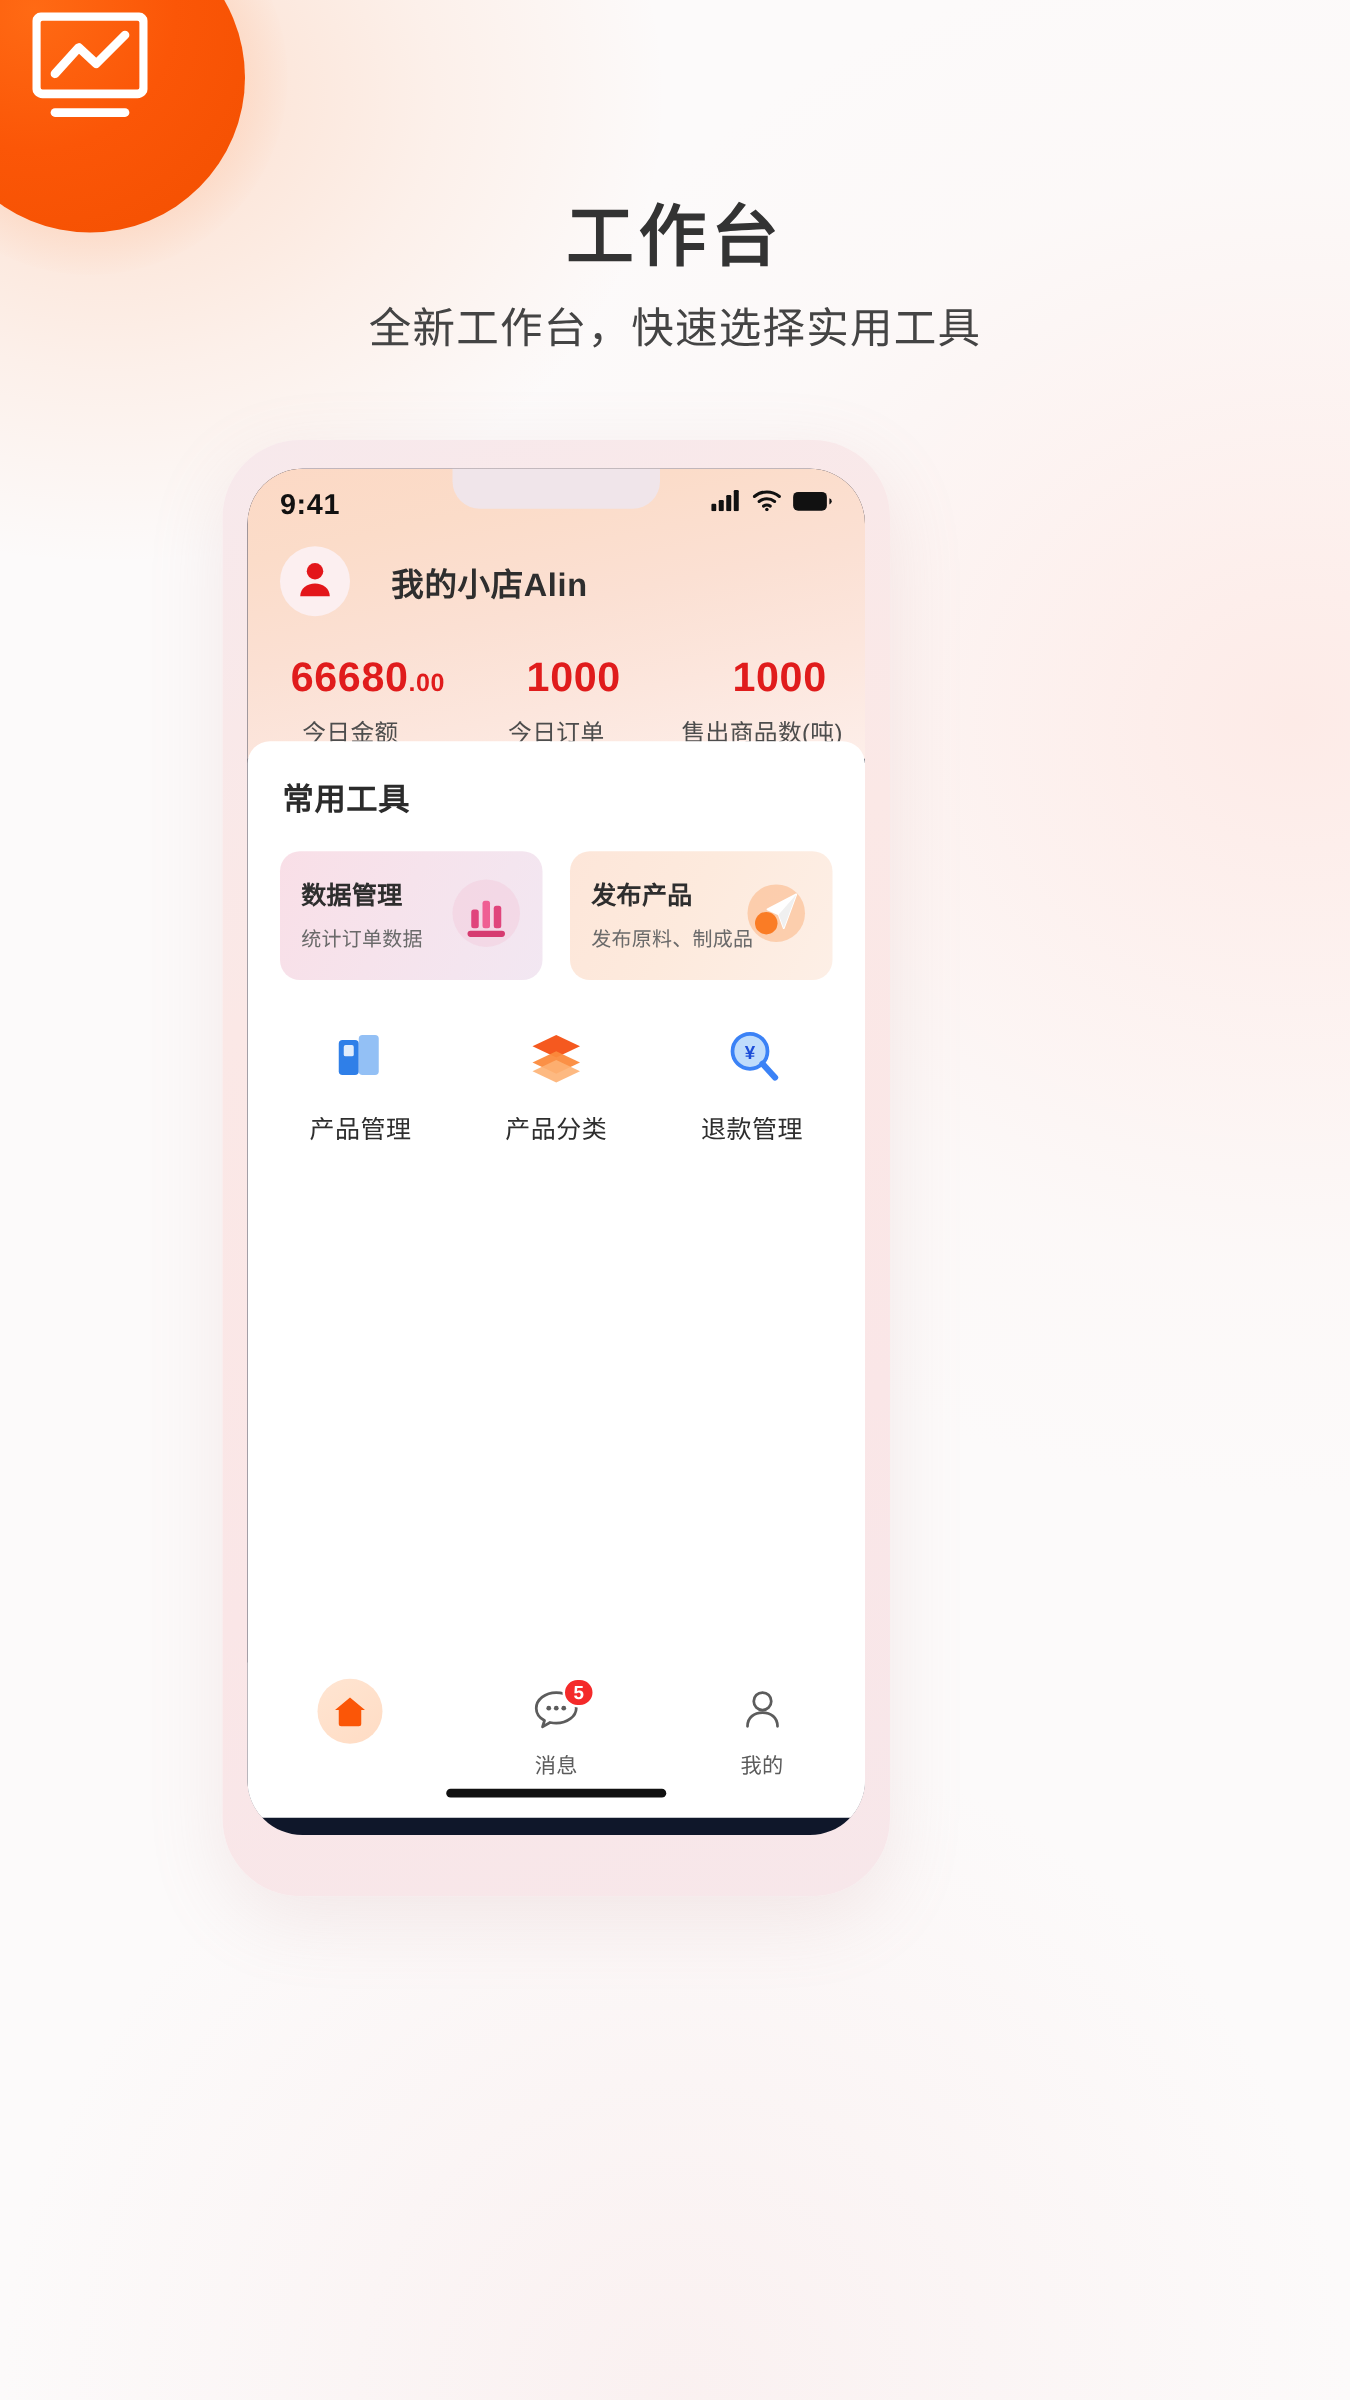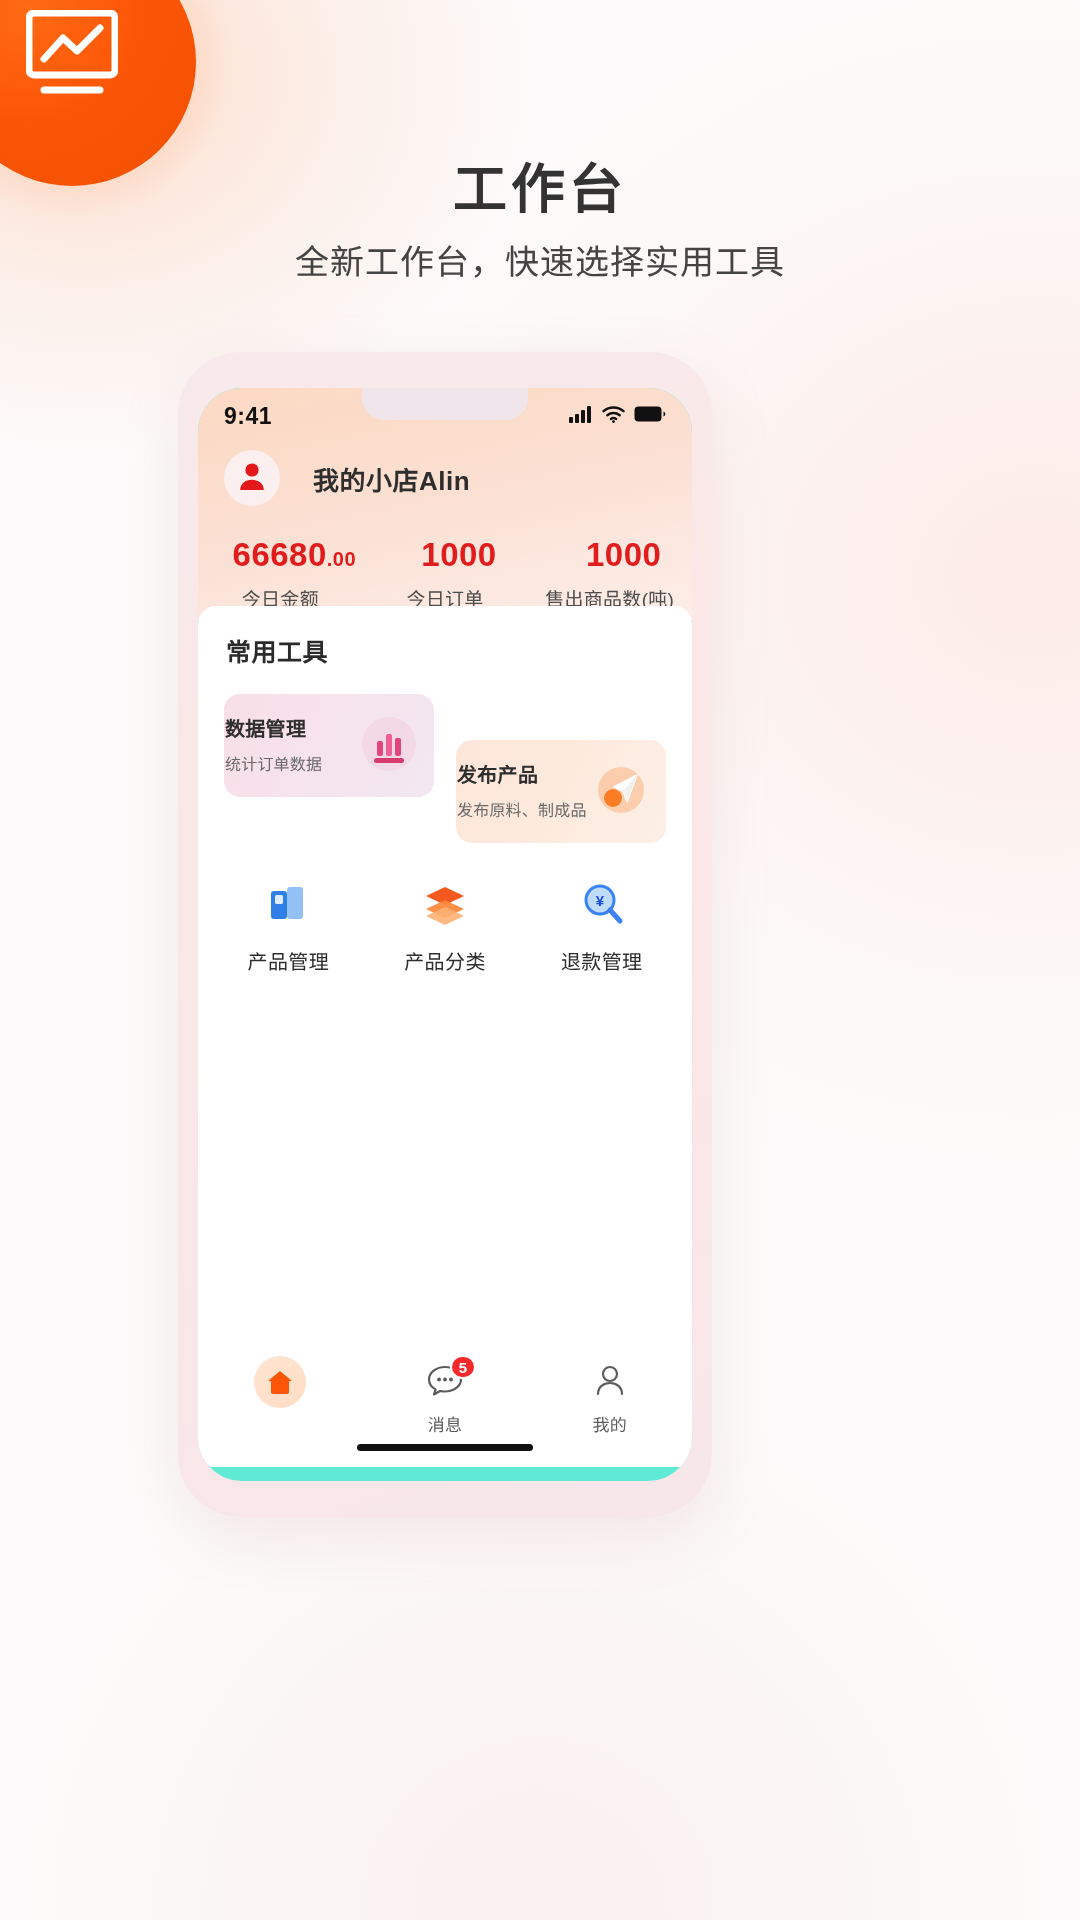--- a/index.html
+++ b/index.html
@@ -50,24 +50,24 @@
 
   
   .phone-frame {
     position: absolute; left: 178px; top: 352px;
     width: 534px; height: 1165px;
     border-radius: 62px;
     background: linear-gradient(160deg, #f7e9ec 0%, #fbe8e6 35%, #fae6e7 70%, #f7e7ea 100%);
     box-shadow: 0 18px 60px rgba(190,140,140,0.16);
   }
   .phone-screen {
-    position: absolute; left: 198px; top: 388px;
+    position: absolute; left: 198px; top: 375px;
     width: 494px; height: 1093px;
     border-radius: 44px;
-    background: #5eead4;
+    background: #0f172a;
     overflow: hidden;
   }
 
   
   .app-header {
     position: relative;
     height: 232px;
     background: linear-gradient(168deg, #fcd9c5 0%, #fbdcc9 22%, #fbe0d3 48%, #fce6dd 72%, #fdeee9 100%);
   }
   .notch {
@@ -123,26 +123,26 @@
   }
 
   .feature-cards {
     display: flex; gap: 22px;
     padding: 26px 26px 0 26px;
   }
   .feature-card {
     flex: 1; height: 103px;
     border-radius: 16px;
     position: relative;
-    padding: 19px 0 0 1px;
+    padding: 19px 0 0 17px;
     overflow: hidden;
     font-family: Liberation Serif, serif;
   }
   .fc-pink { background: linear-gradient(118deg, #f9dfe7 0%, #f6e3ec 45%, #f2e7f2 100%); }
-  .fc-orange { background: linear-gradient(118deg, #fde6d9 0%, #fdeadd 45%, #fdefe6 100%); margin-top: 46px; }
+  .fc-orange { background: linear-gradient(118deg, #fde6d9 0%, #fdeadd 45%, #fdefe6 100%); }
   .fc-title { font-size: 20px; font-weight: 700; color: #2e2e2e; letter-spacing: 0.3px; }
   .fc-sub { margin-top: 9px; font-size: 16px; color: #6a6a6a; letter-spacing: 0.2px; }
   .fc-icon { position: absolute; right: 16px; top: 50%; transform: translateY(-50%); }
 
   .grid4 {
     display: flex;
     padding: 34px 12px 0 12px;
   }
   .grid-item {
     flex: 1;

